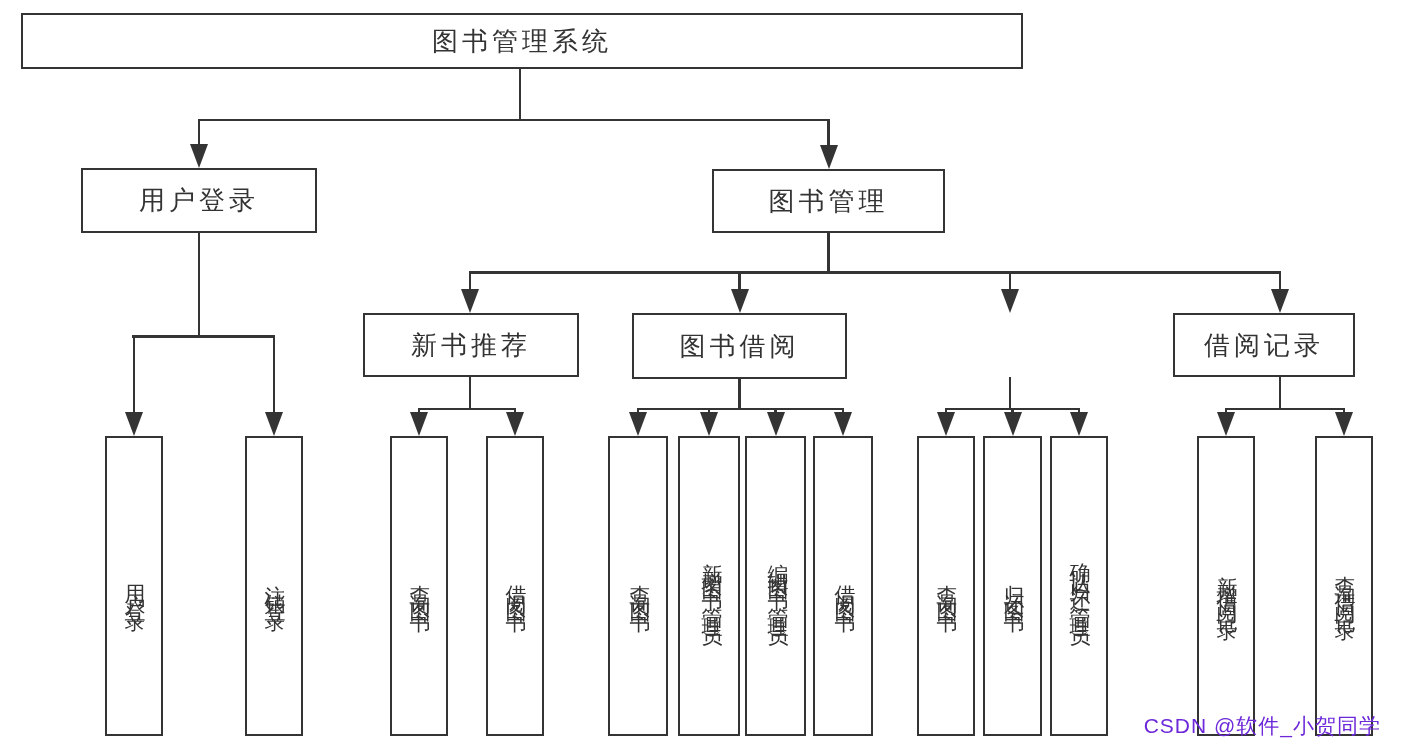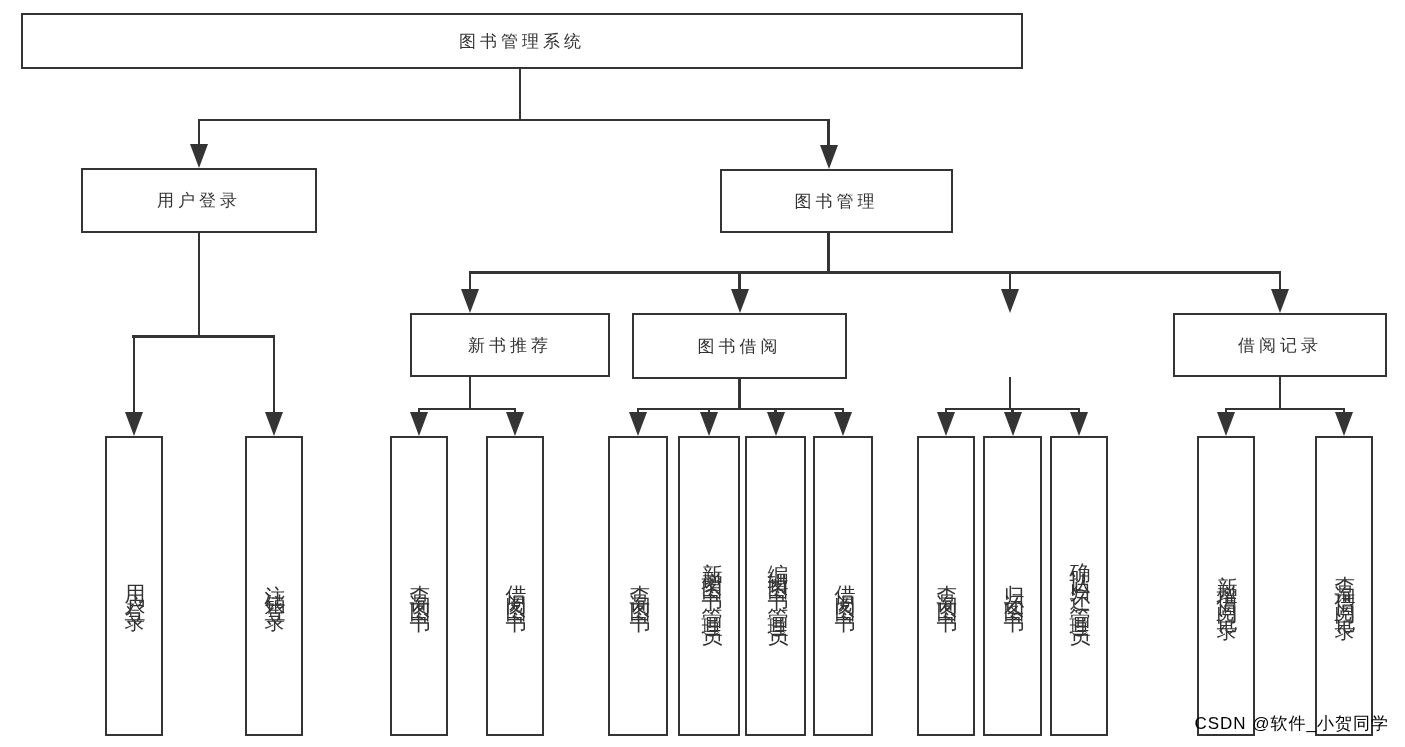--- a/index.html
+++ b/index.html
@@ -6,58 +6,58 @@
   #stage {
     position:relative; width:1405px; height:747px;
     background:#ffffff; overflow:hidden;
     font-family:"Liberation Sans","DejaVu Sans",sans-serif;
     color:#333333;
   }
   .node {
     position:absolute; box-sizing:border-box;
     border:2.5px solid #343434; background:#ffffff;
     display:flex; align-items:center; justify-content:center;
-    font-size:17px; letter-spacing:4px; color:#333333;
+    font-size:26px; letter-spacing:4px; color:#333333;
     white-space:nowrap;
   }
   .vnode {
     position:absolute; box-sizing:border-box;
     border:2.5px solid #343434; background:#ffffff;
     writing-mode:vertical-rl; text-orientation:mixed;
     text-align:center; font-size:21px; letter-spacing:9px;
     color:#333333; top:436px; height:300px; line-height:52px;
   }
   .vline { position:absolute; width:2.5px; background:#343434; }
   .hline { position:absolute; height:2.5px; background:#343434; }
   .arrow { position:absolute; width:2.5px; background:#343434; }
   .arrow::after {
     content:''; position:absolute; left:-7.75px; bottom:-23px;
     width:0; height:0;
     border-left:9px solid transparent; border-right:9px solid transparent;
     border-top:24px solid #343434;
   }
   .watermark {
-    position:absolute; top:712px; right:16px; z-index:5;
-    font-size:17px; letter-spacing:1px; color:#000000;
+    position:absolute; top:712px; right:24px; z-index:5;
+    font-size:21px; letter-spacing:1px; color:#6d28d9;
     white-space:nowrap;
   }
 </style>
 </head>
 <body>
 
 <div id="stage">
 
   <div class="node" style="left:21px;top:13px;width:1002px;height:56px;">图书管理系统</div>
 
   <div class="node" style="left:81px;top:168px;width:236px;height:65px;">用户登录</div>
-  <div class="node" style="left:712px;top:169px;width:233px;height:64px;margin-left:8px;">图书管理</div>
+  <div class="node" style="left:712px;top:169px;width:233px;height:64px;">图书管理</div>
 
-  <div class="node" style="left:363px;top:313px;width:200px;height:64px;margin-left:47px;">新书推荐</div>
+  <div class="node" style="left:363px;top:313px;width:216px;height:64px;">新书推荐</div>
   <div class="node" style="left:632px;top:313px;width:215px;height:66px;">图书借阅</div>
-  <div class="node" style="left:1173px;top:313px;width:214px;height:64px;">借阅记录</div>
+  <div class="node" style="left:1173px;top:313px;width:182px;height:64px;">借阅记录</div>
 
   <div class="vnode" style="left:105px;width:58px;">用户登录</div>
   <div class="vnode" style="left:245px;width:58px;">注销登录</div>
 
   <div class="vnode" style="left:390px;width:58px;">查询图书</div>
   <div class="vnode" style="left:486px;width:58px;">借阅图书</div>
 
   <div class="vnode" style="left:608px;width:60px;">查询图书</div>
   <div class="vnode" style="left:678px;width:62px;">新增图书（管理员）</div>
   <div class="vnode" style="left:745px;width:61px;">编辑图书（管理员）</div>

